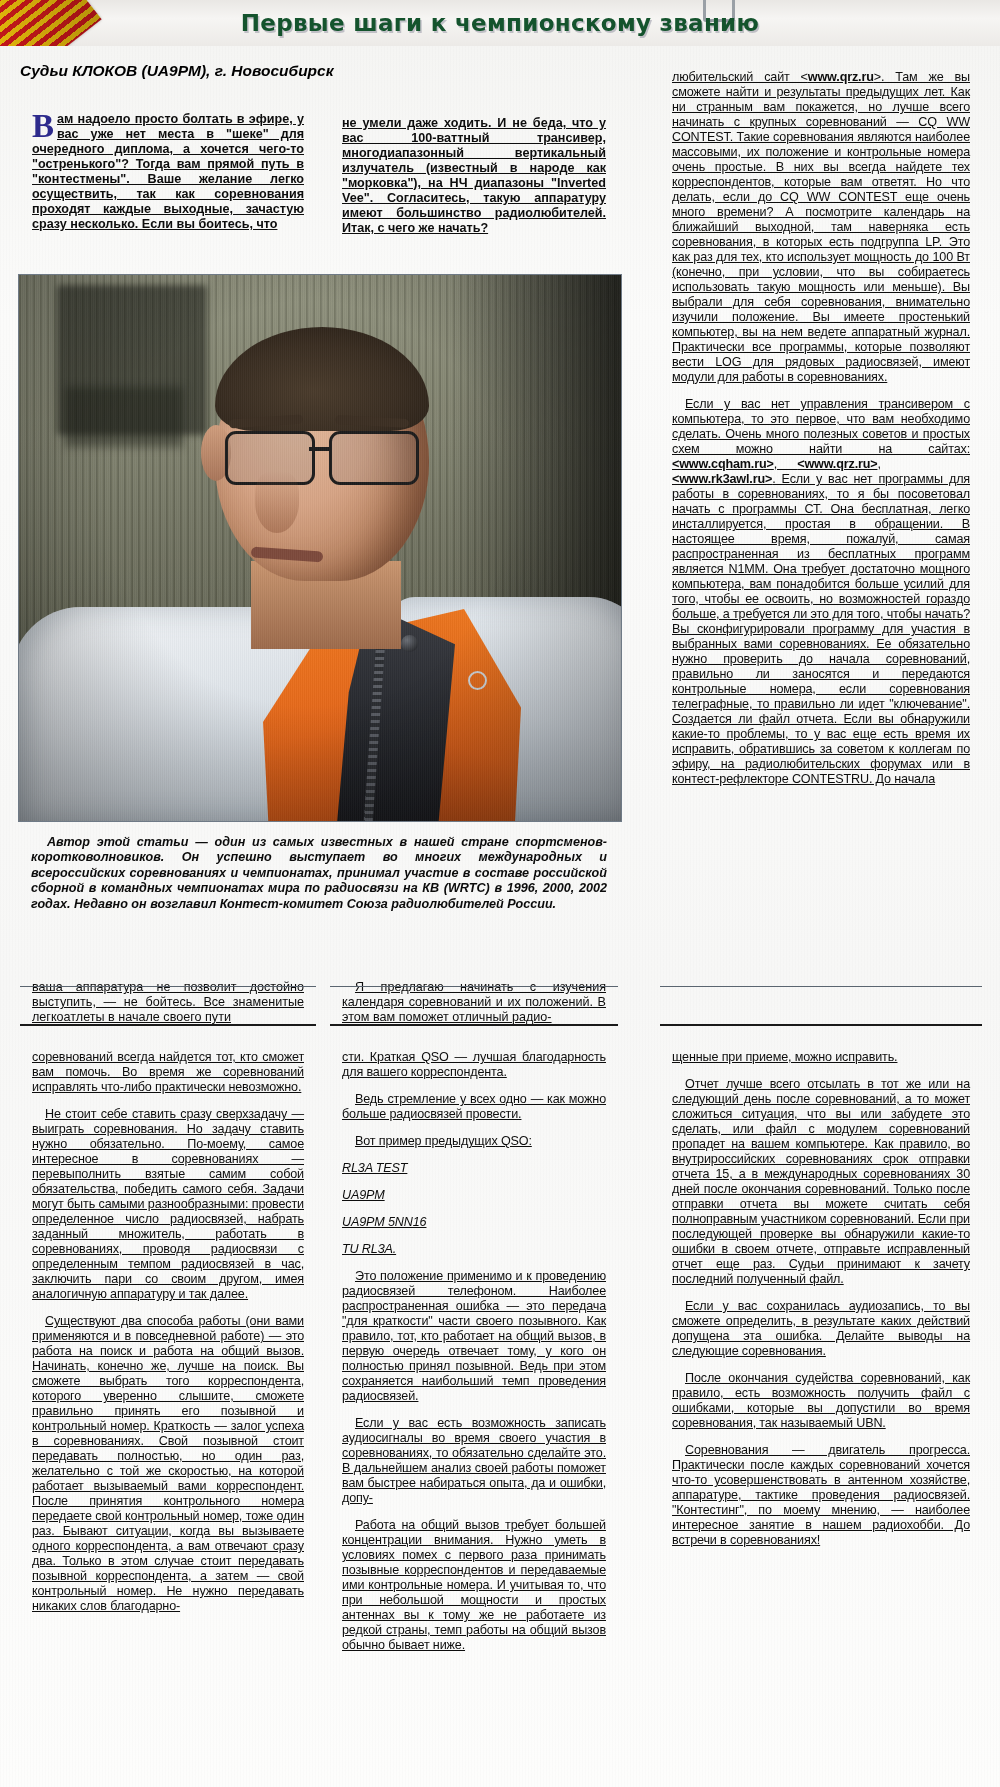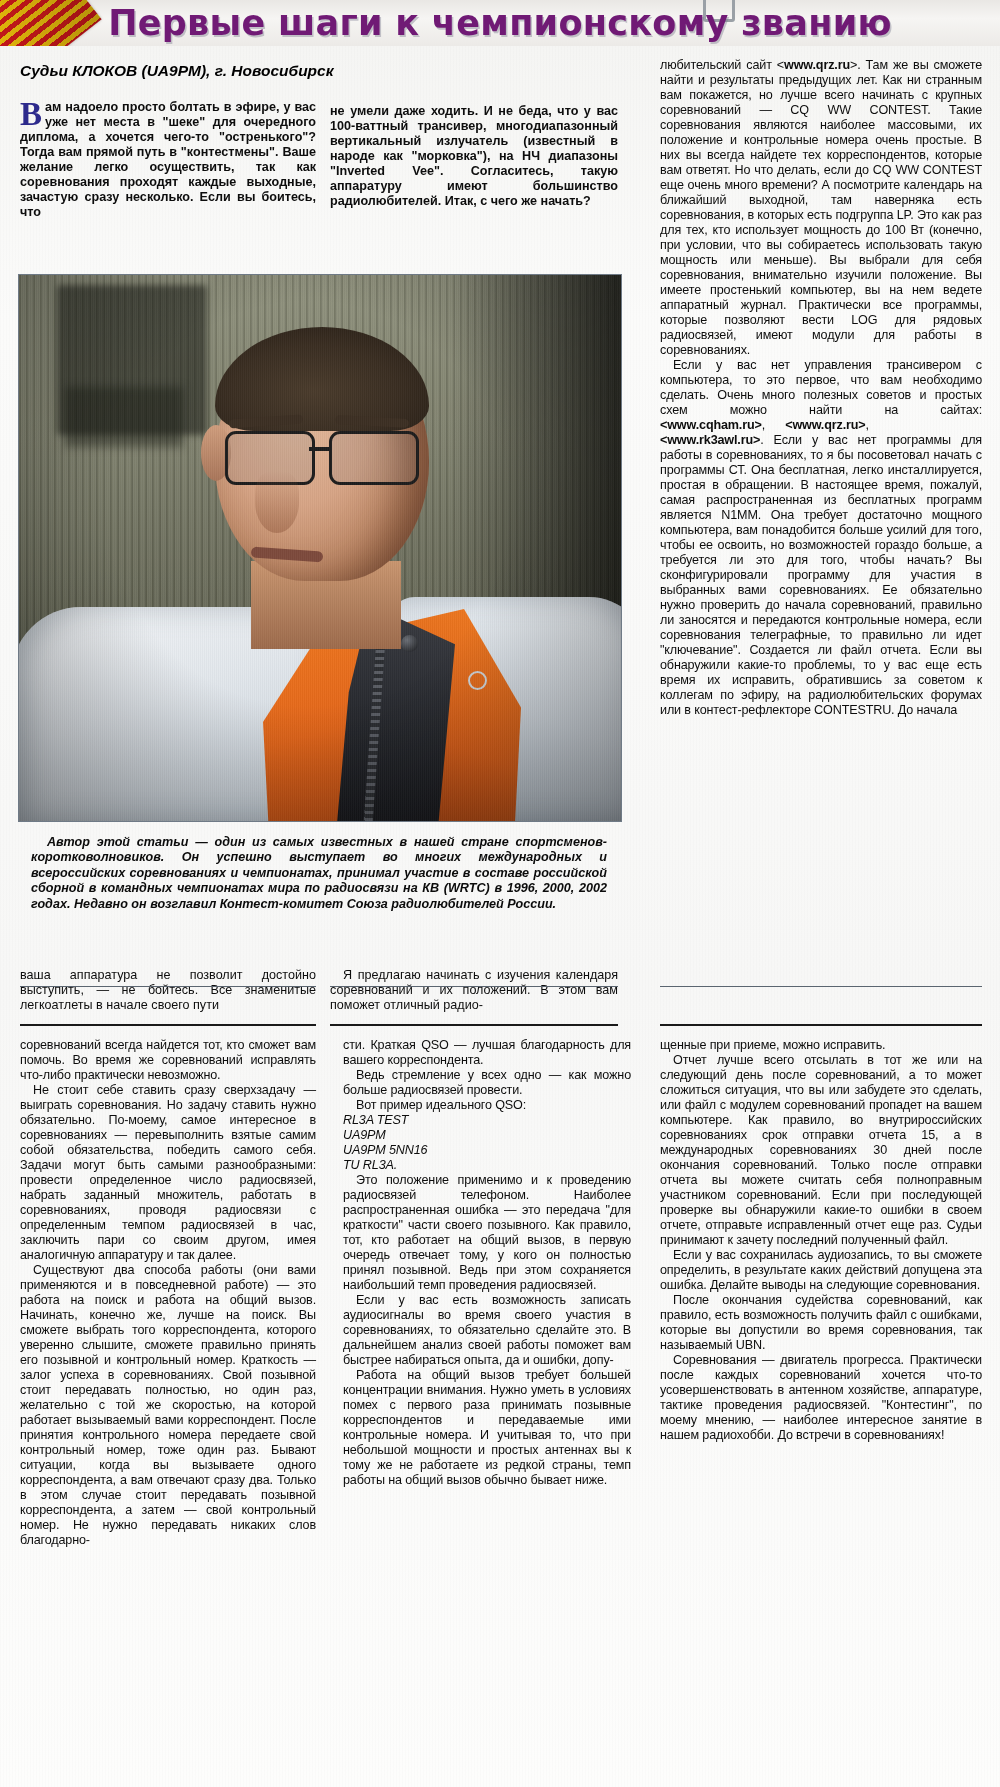--- a/index.html
+++ b/index.html
@@ -42,22 +42,22 @@
     background:linear-gradient(120deg,rgba(255,255,255,.35),rgba(0,0,0,.25));
     mix-blend-mode:multiply;
   }
   .mh-clip{
     position:absolute;left:703px;top:-14px;width:26px;height:30px;
     border:3px solid #9aa0a6;border-radius:13px 13px 3px 3px;
     background:transparent;
   }
   .mh-title{
     position:absolute;left:0;top:1px;width:1000px;text-align:center;
-    font-size:35px;line-height:44px;font-weight:bold;
-    color:#701a75;
+    font-size:23px;line-height:44px;font-weight:bold;
+    color:#14532d;
     letter-spacing:.3px;
     font-family:"DejaVu Sans","Liberation Sans",sans-serif;
     text-shadow:1.5px 1.5px 0 rgba(120,120,140,.40);
     white-space:nowrap;
   }
 
   
   .byline{
     position:absolute;left:20px;top:62px;width:600px;
     font-size:15.5px;font-weight:bold;font-style:italic;
@@ -65,21 +65,21 @@
   }
 
   
   .col{
     position:absolute;
     font-size:12.6px;
     line-height:15.0px;
     text-align:justify;
     color:#0d0d0d;
   }
-  .col p{margin:0;text-indent:13px;}
+  .col p{margin:12px;text-indent:13px;text-decoration:underline;}
   .col p.noind{text-indent:0;}
   .col p.block{text-indent:13px;}
   .tight{letter-spacing:-0.15px;}
   .b{font-weight:bold;}
   .i{font-style:italic;}
 
   
   .dropcap{
     float:left;
     font-family:"Liberation Serif","DejaVu Serif",serif;
@@ -320,24 +320,24 @@
 <div class="hr" style="left:20px;top:1024px;width:296px;"></div>
 <div class="hr" style="left:330px;top:1024px;width:288px;"></div>
 <div class="hr" style="left:660px;top:1024px;width:322px;"></div>
 
 <div class="col tight" style="left:20px;top:1038px;width:296px;">
   <p class="noind">соревнований всегда найдется тот, кто сможет вам помочь. Во время же соревнований исправлять что-либо практически невозможно.</p>
   <p>Не стоит себе ставить сразу сверхзадачу — выиграть соревнования. Но задачу ставить нужно обязательно. По-моему, самое интересное в соревнованиях — перевыполнить взятые самим собой обязательства, победить самого себя. Задачи могут быть самыми разнообразными: провести определенное число радиосвязей, набрать заданный множитель, работать в соревнованиях, проводя радиосвязи с определенным темпом радиосвязей в час, заключить пари со своим другом, имея аналогичную аппаратуру и так далее.</p>
   <p>Существуют два способа работы (они вами применяются и в повседневной работе) — это работа на поиск и работа на общий вызов. Начинать, конечно же, лучше на поиск. Вы сможете выбрать того корреспондента, которого уверенно слышите, сможете правильно принять его позывной и контрольный номер. Краткость — залог успеха в соревнованиях. Свой позывной стоит передавать полностью, но один раз, желательно с той же скоростью, на которой работает вызываемый вами корреспондент. После принятия контрольного номера передаете свой контрольный номер, тоже один раз. Бывают ситуации, когда вы вызываете одного корреспондента, а вам отвечают сразу два. Только в этом случае стоит передавать позывной корреспондента, а затем — свой контрольный номер. Не нужно передавать никаких слов благодарно-</p>
 </div>
 
-<div class="col tight" style="left:343px;top:1038px;width:288px;">
+<div class="col tight" style="left:330px;top:1038px;width:288px;">
   <p class="noind">сти. Краткая QSO — лучшая благодарность для вашего корреспондента.</p>
   <p>Ведь стремление у всех одно — как можно больше радиосвязей провести.</p>
-  <p>Вот пример идеального QSO:</p>
+  <p>Вот пример предыдущих QSO:</p>
   <p class="noind i">RL3A TEST</p>
   <p class="noind i">UA9PM</p>
   <p class="noind i">UA9PM 5NN16</p>
   <p class="noind i">TU RL3A.</p>
   <p>Это положение применимо и к проведению радиосвязей телефоном. Наиболее распространенная ошибка — это передача "для краткости" части своего позывного. Как правило, тот, кто работает на общий вызов, в первую очередь отвечает тому, у кого он полностью принял позывной. Ведь при этом сохраняется наибольший темп проведения радиосвязей.</p>
   <p>Если у вас есть возможность записать аудиосигналы во время своего участия в соревнованиях, то обязательно сделайте это. В дальнейшем анализ своей работы поможет вам быстрее набираться опыта, да и ошибки, допу-</p>
   <p>Работа на общий вызов требует большей концентрации внимания. Нужно уметь в условиях помех с первого раза принимать позывные корреспондентов и передаваемые ими контрольные номера. И учитывая то, что при небольшой мощности и простых антеннах вы к тому же не работаете из редкой страны, темп работы на общий вызов обычно бывает ниже.</p>
 </div>
 
 <div class="col tight" style="left:660px;top:1038px;width:322px;">

